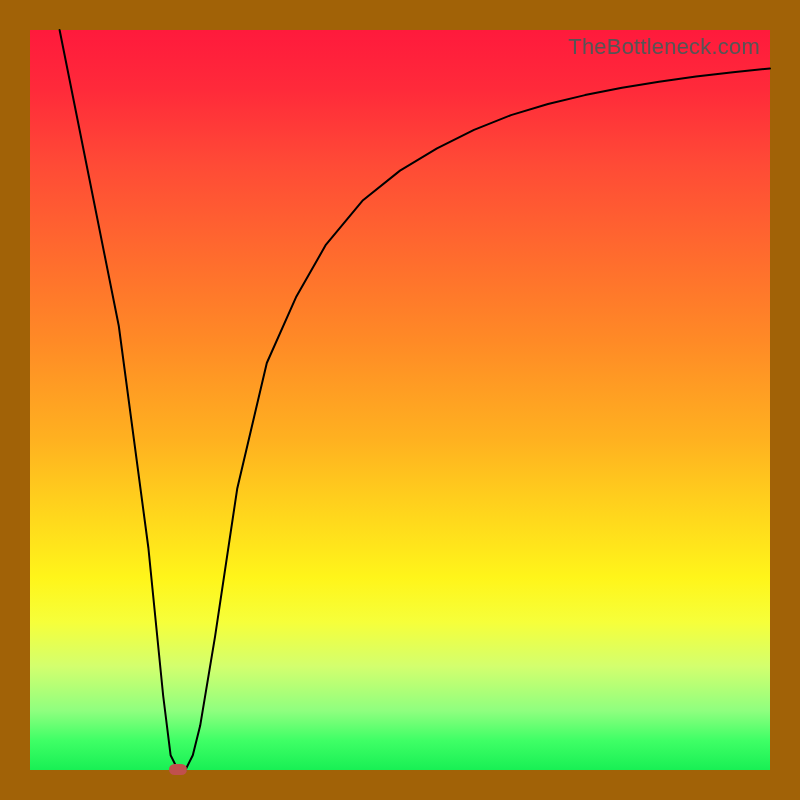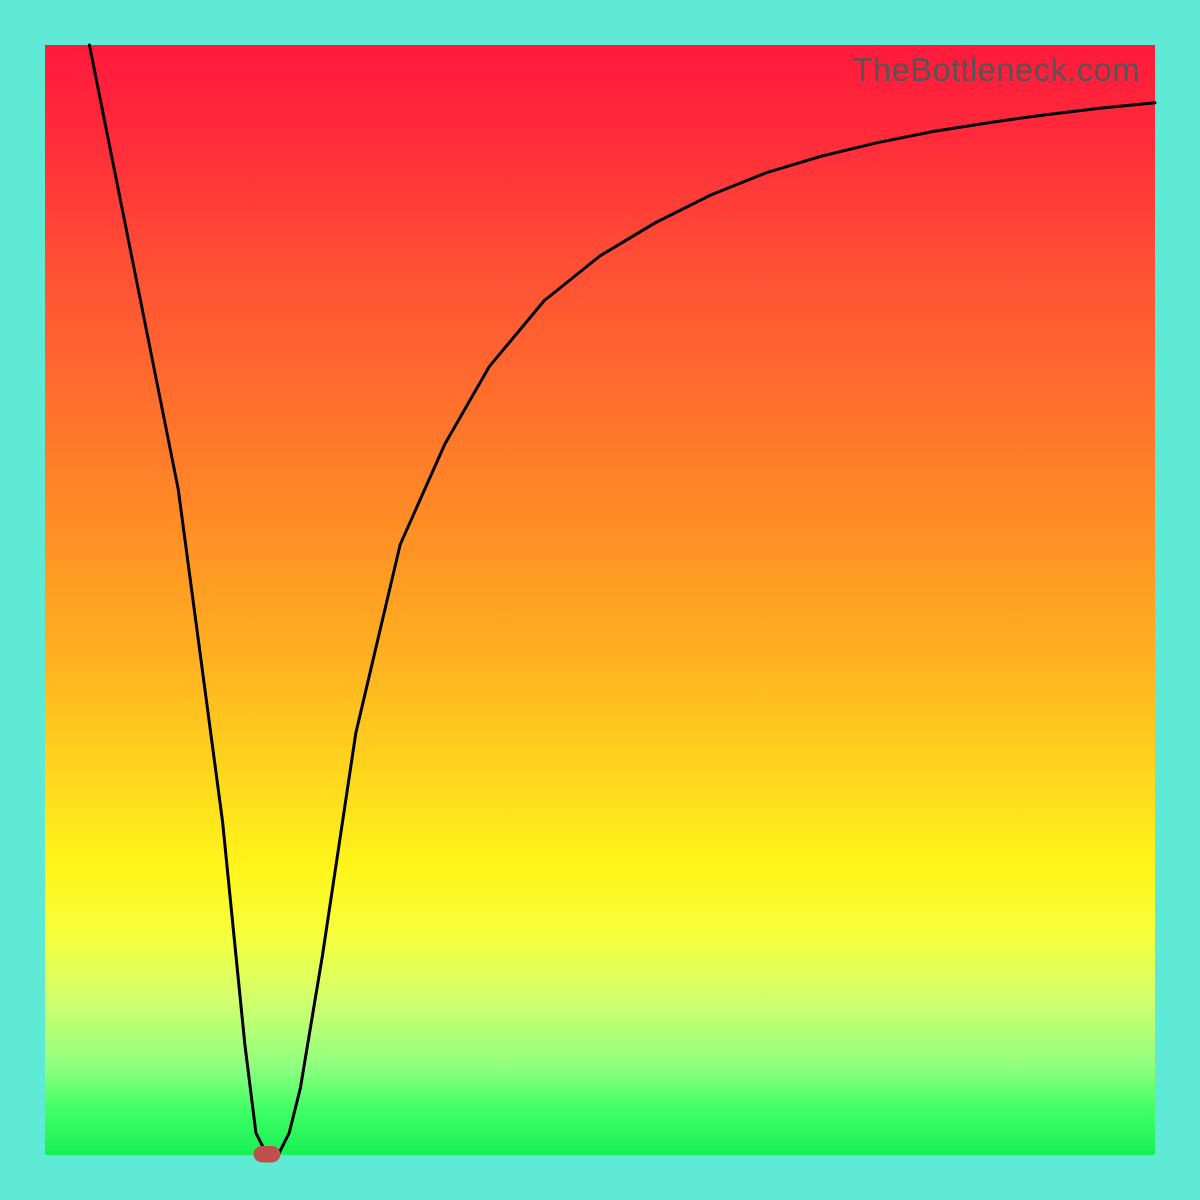--- a/index.html
+++ b/index.html
@@ -8,21 +8,21 @@
     width: 800px;
     height: 800px;
     background: #000;
     font-family: Arial, Helvetica, sans-serif;
     overflow: hidden;
   }
   .frame {
     position: relative;
     width: 800px;
     height: 800px;
-    background: #5eead4;
+    background: #a16207;
   }
   .plot {
     position: absolute;
     left: 30px;
     top: 30px;
     width: 740px;
     height: 740px;
     
     background: linear-gradient(to bottom,
       #ff1a3c 0%,

